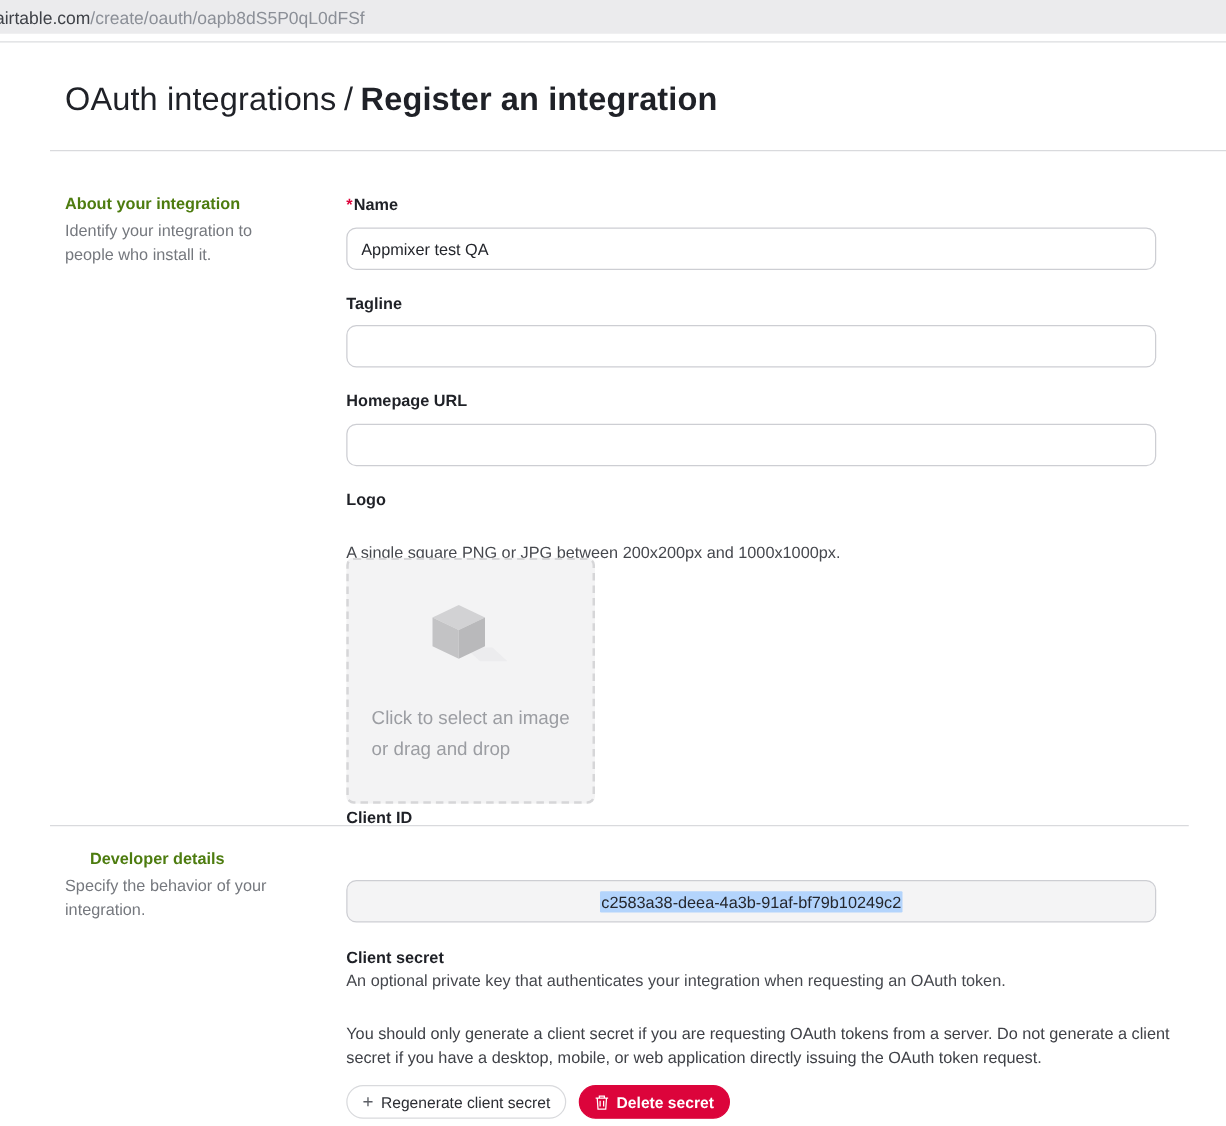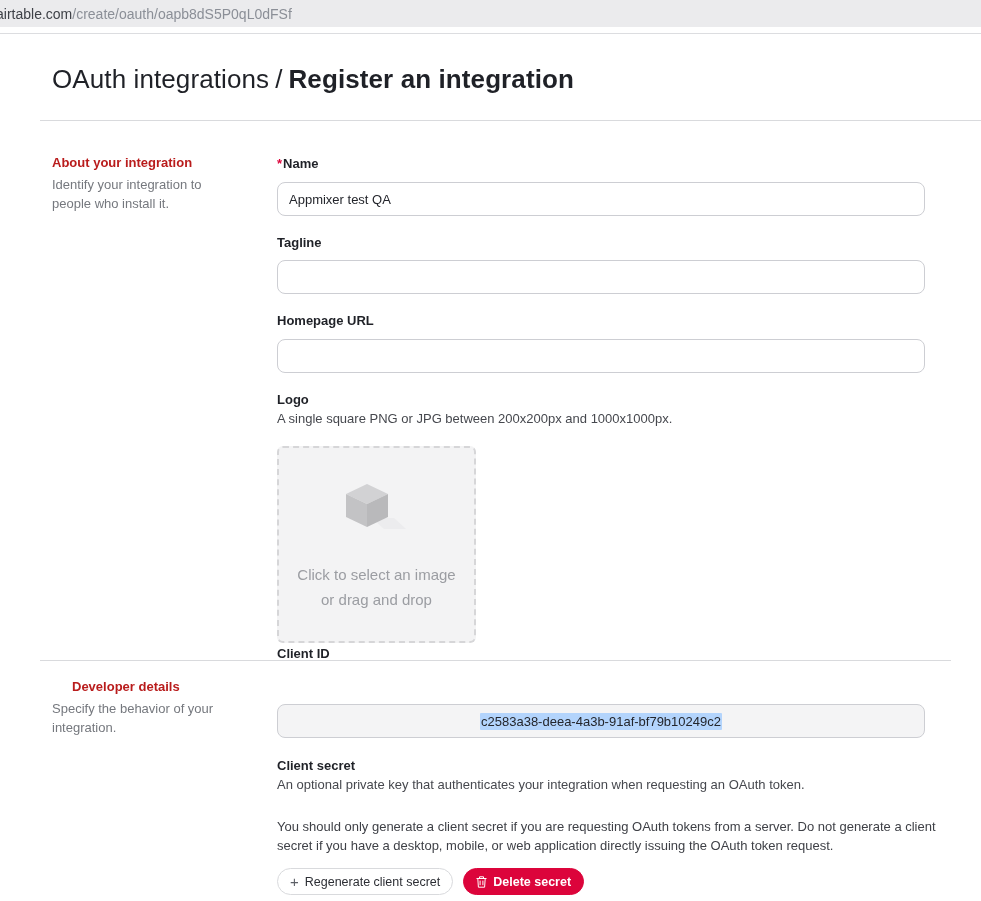--- a/index.html
+++ b/index.html
@@ -22,36 +22,36 @@
   .page-title{position:absolute;left:52px;top:64px;font-size:26px;color:#1f2127;letter-spacing:.1px;}
   .page-title .parent{font-weight:400;}
   .page-title .sep{font-weight:400;color:#1f2127;padding:0 6px;}
   .page-title .current{font-weight:600;}
 
   .divider{position:absolute;height:1px;background:#d9dadd;}
   .divider-1{left:40px;top:120px;width:941px;}
   .divider-2{left:40px;top:660px;width:911px;}
 
   
-  .section-title{position:absolute;left:52px;font-size:13px;font-weight:700;color:#b91c1c;}
+  .section-title{position:absolute;left:52px;font-size:13px;font-weight:700;color:#4d7c0f;}
   .section-desc{position:absolute;left:52px;width:172px;font-size:13px;line-height:19px;color:#75787e;}
 
   
   .field-label{position:absolute;left:277px;font-size:13px;font-weight:600;color:#1f2127;}
   .req{color:var(--accent-red);font-weight:700;margin-right:1px;}
   .text-input{position:absolute;left:277px;width:648px;height:34px;border:1px solid #cdced3;border-radius:8px;background:#fff;font-family:"Liberation Sans","DejaVu Sans",sans-serif;font-size:13px;color:#24262c;padding:0 11px;outline:none;}
   .text-input.readonly{background:#f4f4f5;display:flex;align-items:center;}
   .selection{background:var(--selection-blue);padding:1px 1px;border-radius:1px;}
 
   .field-note{position:absolute;left:277px;font-size:13px;color:#46484e;}
 
   
   .upload-box{position:absolute;left:277px;top:446px;width:199px;height:197px;background:#f3f3f4;border:2px dashed #d6d6d8;border-radius:6px;display:flex;flex-direction:column;align-items:center;justify-content:center;padding-top:4px;cursor:pointer;}
   .upload-box svg{margin-bottom:24px;}
-  .upload-text{font-size:15px;line-height:25px;color:#9b9da2;text-align:center;}
+  .upload-text{font-size:15px;line-height:25px;color:#9b9da2;text-align:left;}
 
   
   .note-paragraph{position:absolute;left:277px;top:817px;width:676px;font-size:13px;line-height:19px;color:#3f4147;}
 
   
   .btn-row{position:absolute;left:277px;top:868px;display:flex;gap:10px;}
   .btn{display:inline-flex;align-items:center;gap:6px;height:27px;padding:0 12px;border-radius:14px;font-family:"Liberation Sans","DejaVu Sans",sans-serif;font-size:12.5px;cursor:pointer;}
   .btn-secondary{background:#fff;border:1px solid #d9dadd;color:#2c2e34;font-weight:400;}
   .btn-secondary .plus{font-size:15px;color:#5c5f66;font-weight:400;line-height:1;margin-top:-1px;}
   .btn-danger{background:var(--accent-red);border:1px solid var(--accent-red);color:#fff;font-weight:600;}
@@ -81,21 +81,21 @@
   </div>
   <input class="text-input" style="top: 182px;" type="text" value="Appmixer test QA">
 
   <div class="field-label" style="top:235px;">Tagline</div>
   <input class="text-input" style="top: 260px;" type="text" value="">
 
   <div class="field-label" style="top:313px;">Homepage URL</div>
   <input class="text-input" style="top: 339px;" type="text" value="">
 
   <div class="field-label" style="top:392px;">Logo</div>
-  <div class="field-note" style="top:411px;">A single square PNG or JPG between 200x200px and 1000x1000px.</div>
+  <div class="field-note" style="top:434px;">A single square PNG or JPG between 200x200px and 1000x1000px.</div>
 
   <div class="upload-box">
     <svg width="66" height="56" viewBox="0 0 66 56">
       <polygon points="28,36 50,36 62,47 40,47" fill="#ececee"></polygon>
       <polygon points="23,2 44,12 23,22 2,12" fill="#d2d2d4"></polygon>
       <polygon points="2,12 23,22 23,45 2,35" fill="#c3c3c5"></polygon>
       <polygon points="23,22 44,12 44,35 23,45" fill="#b9b9bb"></polygon>
     </svg>
     <div class="upload-text">
       <div>Click to select an image</div>

